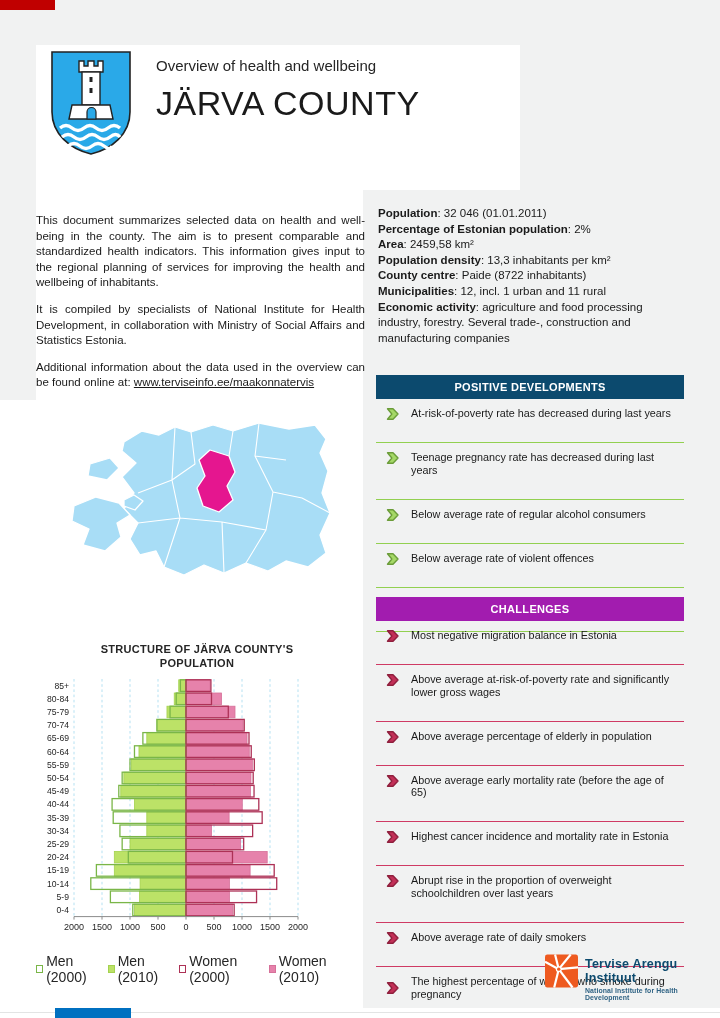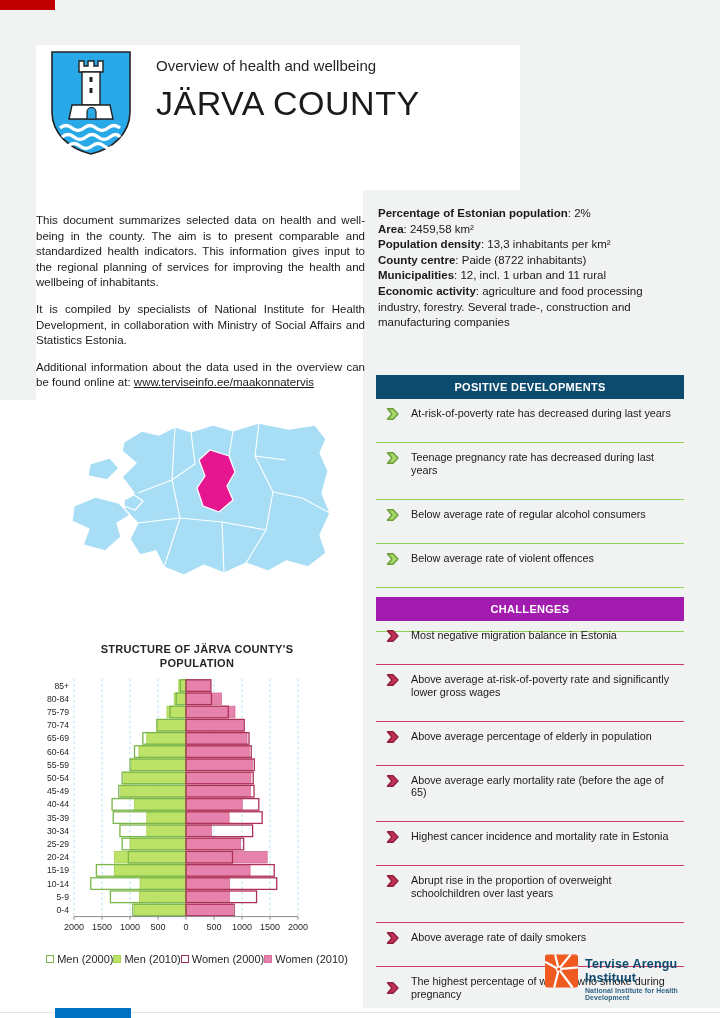--- a/index.html
+++ b/index.html
@@ -27,21 +27,21 @@
   .intro { position:absolute; left:36px; top:213px; width:329px; font-size:11.5px; line-height:15.6px; text-align:justify; color:#1a1a1a; }
   .intro p { margin-bottom:11px; }
   .intro a { color:#1a1a1a; text-decoration:underline; cursor:pointer; }
 
   
   .map-wrap { position:absolute; left:62px; top:400px; width:285px; height:215px; }
 
   
   .chart-wrap { position:absolute; left:36px; top:630px; width:322px; }
   .chart-title { width:230px; margin:12px auto 5px auto; text-align:center; font-size:11px; font-weight:bold; letter-spacing:.3px; color:#262626; line-height:14px; }
-  .legend { display:flex; justify-content:center; gap:0; margin-top:8px; font-size:11px; color:#262626; }
+  .legend { display:flex; justify-content:center; gap:0; margin-top:8px; font-size:14px; color:#262626; }
   .legend .li { display:flex; align-items:center; gap:3px; }
   .sw { width:8px; height:8px; display:inline-block; }
   .sw-m2000 { background:#fff; border:1.6px solid #7ab648; }
   .sw-m2010 { background:#bce267; border:1px solid #a4d24f; }
   .sw-w2000 { background:#fff; border:1.6px solid #ad3156; }
   .sw-w2010 { background:#e682ab; border:1px solid #d6719a; }
 
   
   .facts { position:absolute; left:378px; top:206px; width:300px; font-size:11.5px; line-height:15.6px; color:#1a1a1a; }
   .facts b { font-weight:bold; }
@@ -258,20 +258,21 @@
           <span>Women (2000)</span>
         </span>
         <span class="li">
           <span class="sw sw-w2010"></span>
           <span>Women (2010)</span>
         </span>
       </div>
   </div>
 
   <div class="facts" id="facts">
+      <div><b>Population</b>: 32 046 (01.01.2011)</div>
       <div><b>Percentage of Estonian population</b>: 2%</div>
       <div><b>Area</b>: 2459,58 km²</div>
       <div><b>Population density</b>: 13,3 inhabitants per km²</div>
       <div><b>County centre</b>: Paide (8722 inhabitants)</div>
       <div><b>Municipalities</b>: 12, incl. 1 urban and 11 rural</div>
       <div><b>Economic activity</b>: agriculture and food processing industry, forestry. Several trade-, construction and manufacturing companies</div>
     </div>
 
   <div class="panel panel-positive">
     <div class="panel-title">POSITIVE DEVELOPMENTS</div>

